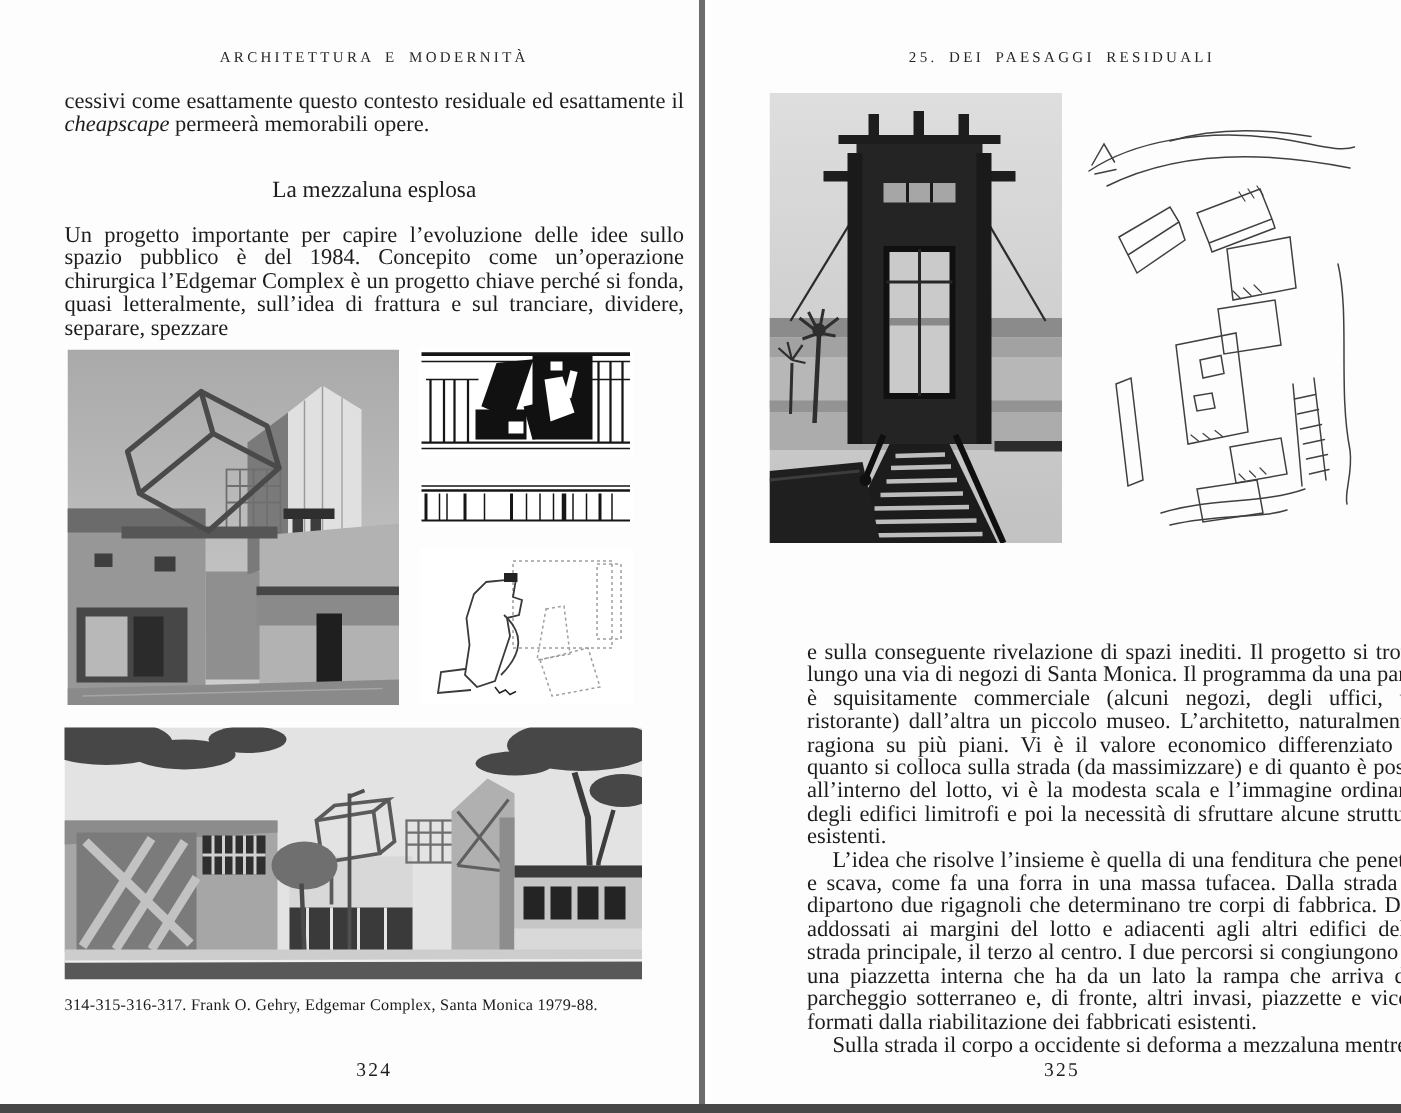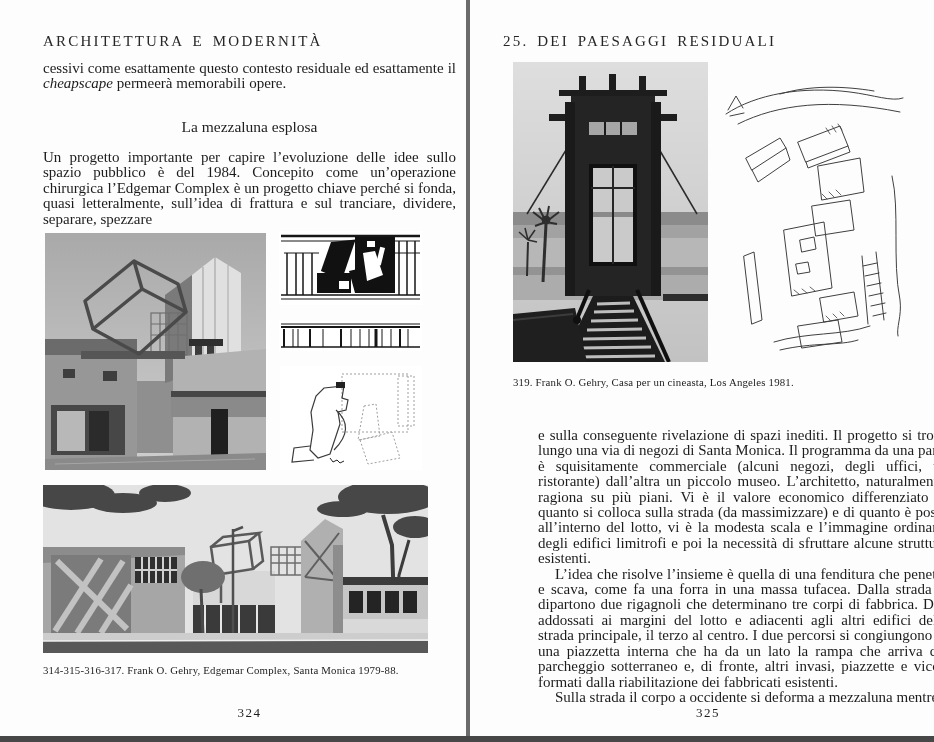--- a/index.html
+++ b/index.html
@@ -4,21 +4,21 @@
 <style>
   html,body{margin:0;padding:0;background:#ffffff;}
   .spread{
     position:relative;width:934px;height:742px;background:#fdfdfd;
     font-family:"Liberation Serif", serif;color:#1e1e1e;overflow:hidden;
   }
   .gutter{position:absolute;left:466px;top:0;width:4px;height:742px;background:#6b6b6b;}
   .bottom-bar{position:absolute;left:0;top:736px;width:934px;height:6px;background:#474747;}
 
   .abs{position:absolute;margin:0;}
-  .running-head{font-size:15px;letter-spacing:2.2px;word-spacing:3px;color:#262626;}
+  .running-head{font-size:10px;letter-spacing:2.2px;word-spacing:3px;text-align:center;color:#262626;}
   .rh-left{left:43px;top:33px;width:413px;}
   .rh-right{left:503px;top:33px;width:410px;}
 
   .body-text{font-size:15px;line-height:15.4px;text-align:justify;color:#1c1c1c;}
   .para-cont{left:43px;top:61px;width:413px;}
   .section-heading{left:43px;top:118px;width:413px;text-align:center;font-size:15.5px;font-weight:normal;margin:0;}
   .para-intro{left:43px;top:150px;width:413px;}
 
   .fig{position:absolute;}
   .fig svg{display:block;width:100%;height:100%;}
@@ -375,21 +375,20 @@
           <path d="M100,114 l5,5 M107,112 l5,5 M114,110 l5,5"></path>
           <path d="M72,210 l5,4 M80,209 l5,4 M88,207 l5,4"></path>
           <path d="M104,236 l4,4 M111,234 l4,4 M118,232 l4,4"></path>
         </g>
         <path d="M52,262 C84,252 120,256 148,246"></path>
         <path d="M58,270 C92,262 118,266 136,260"></path>
       </svg>
     </div>
 
     <div class="abs caption caption-right">
-      <div>319.  Frank O. Gehry, Casa per un cineasta, Los Angeles 1981.</div>
     </div>
 
     <div class="abs body-text body-right">
       <p>e sulla conseguente rivelazione di spazi inediti. Il progetto si trova lungo una via di negozi di Santa Monica. Il programma da una parte è squisitamente commerciale (alcuni negozi, degli uffici, un ristorante) dall’altra un piccolo museo. L’architetto, naturalmente, ragiona su più piani. Vi è il valore economico differenziato di quanto si colloca sulla strada (da massimizzare) e di quanto è posto all’interno del lotto, vi è la modesta scala e l’immagine ordinaria degli edifici limitrofi e poi la necessità di sfruttare alcune strutture esistenti.</p>
       <p class="indent">L’idea che risolve l’insieme è quella di una fenditura che penetra e scava, come fa una forra in una massa tufacea. Dalla strada si dipartono due rigagnoli che determinano tre corpi di fabbrica. Due addossati ai margini del lotto e adiacenti agli altri edifici della strada principale, il terzo al centro. I due percorsi si congiungono in una piazzetta interna che ha da un lato la rampa che arriva dal parcheggio sotterraneo e, di fronte, altri invasi, piazzette e vicoli formati dalla riabilitazione dei fabbricati esistenti.</p>
       <p class="indent">Sulla strada il corpo a occidente si deforma a mezzaluna mentre</p>
     </div>
 
     <div class="abs pagenum pn-right">325</div>
   </div>

